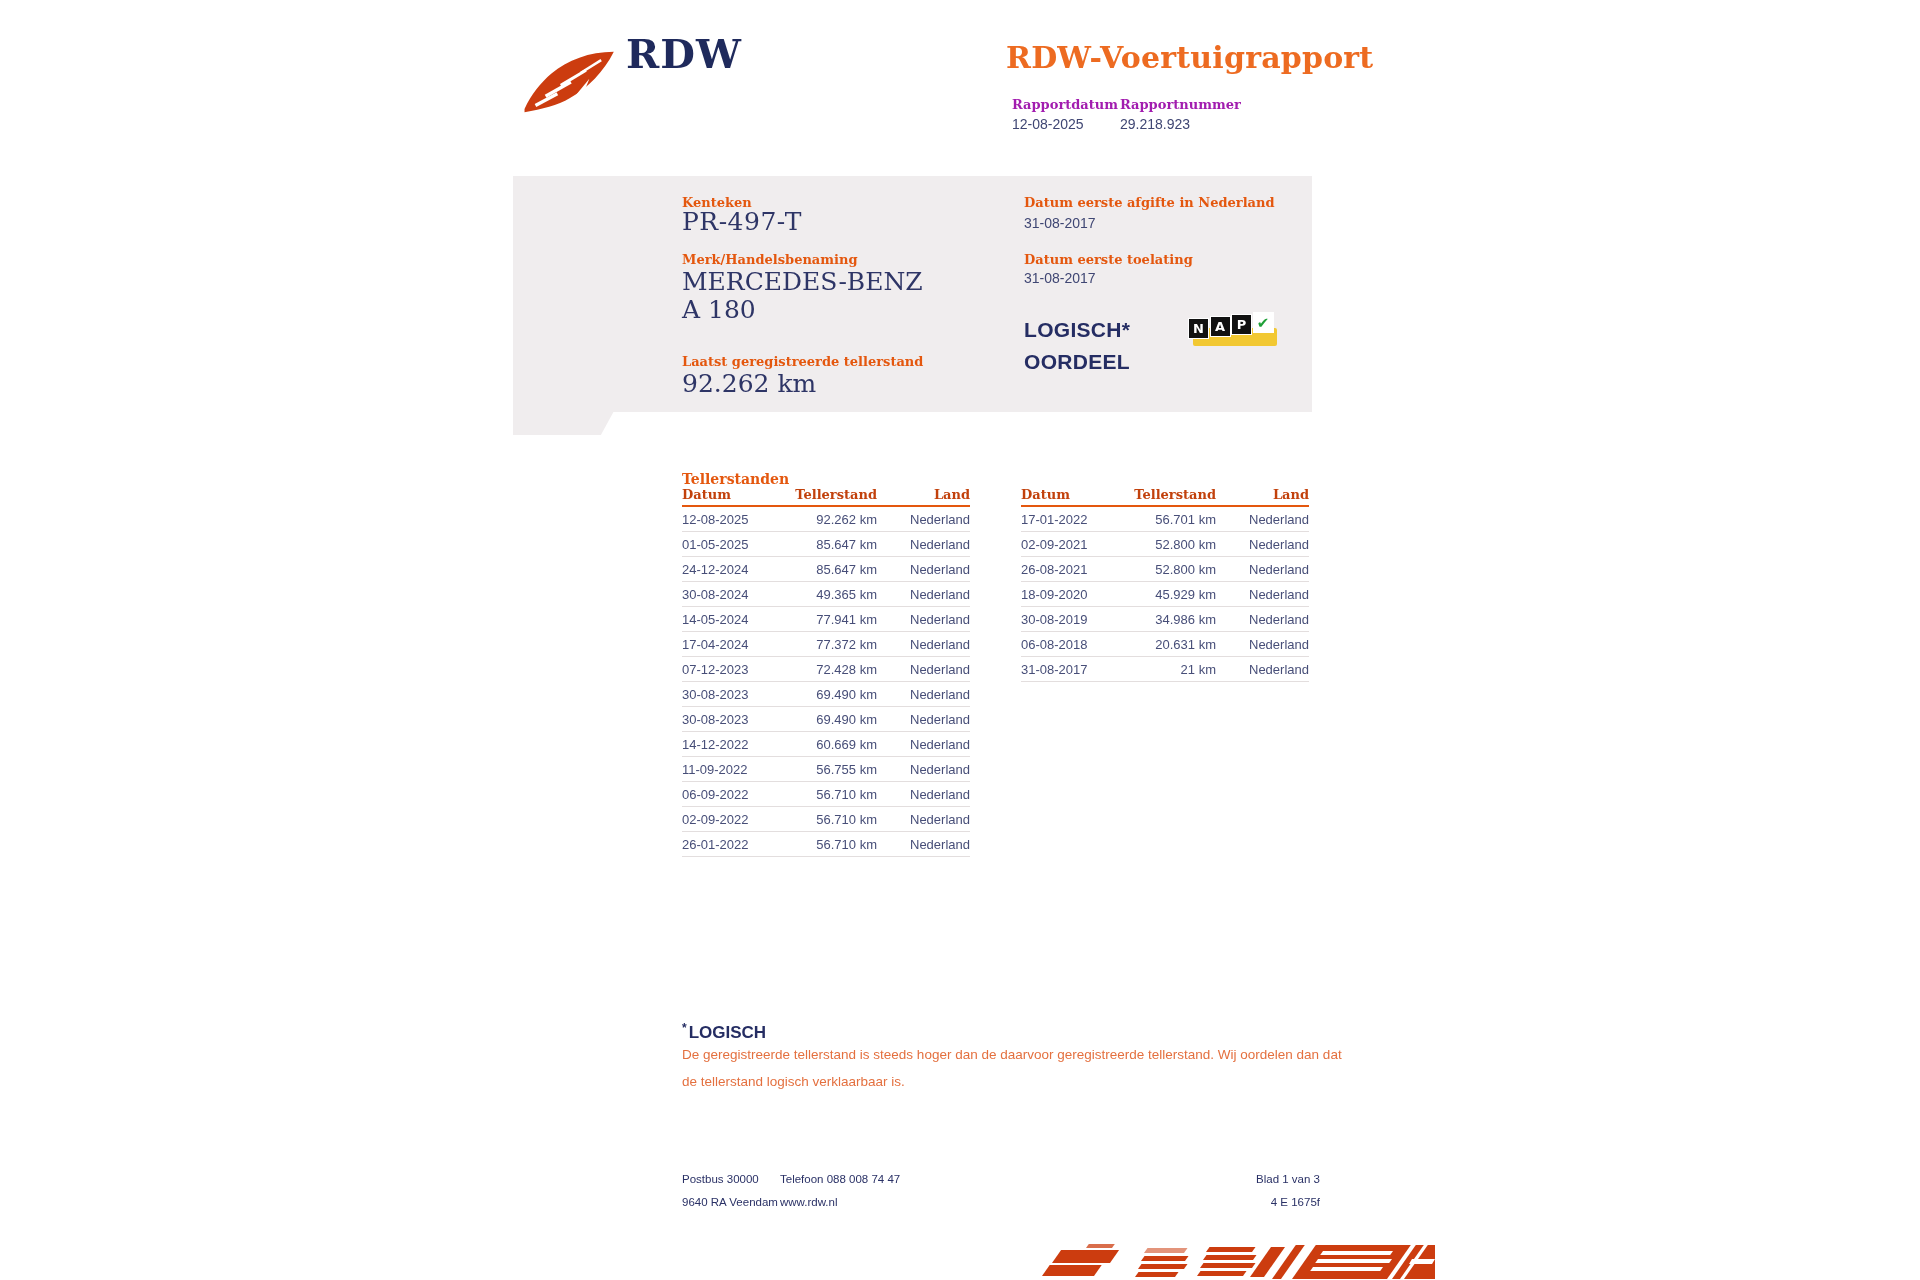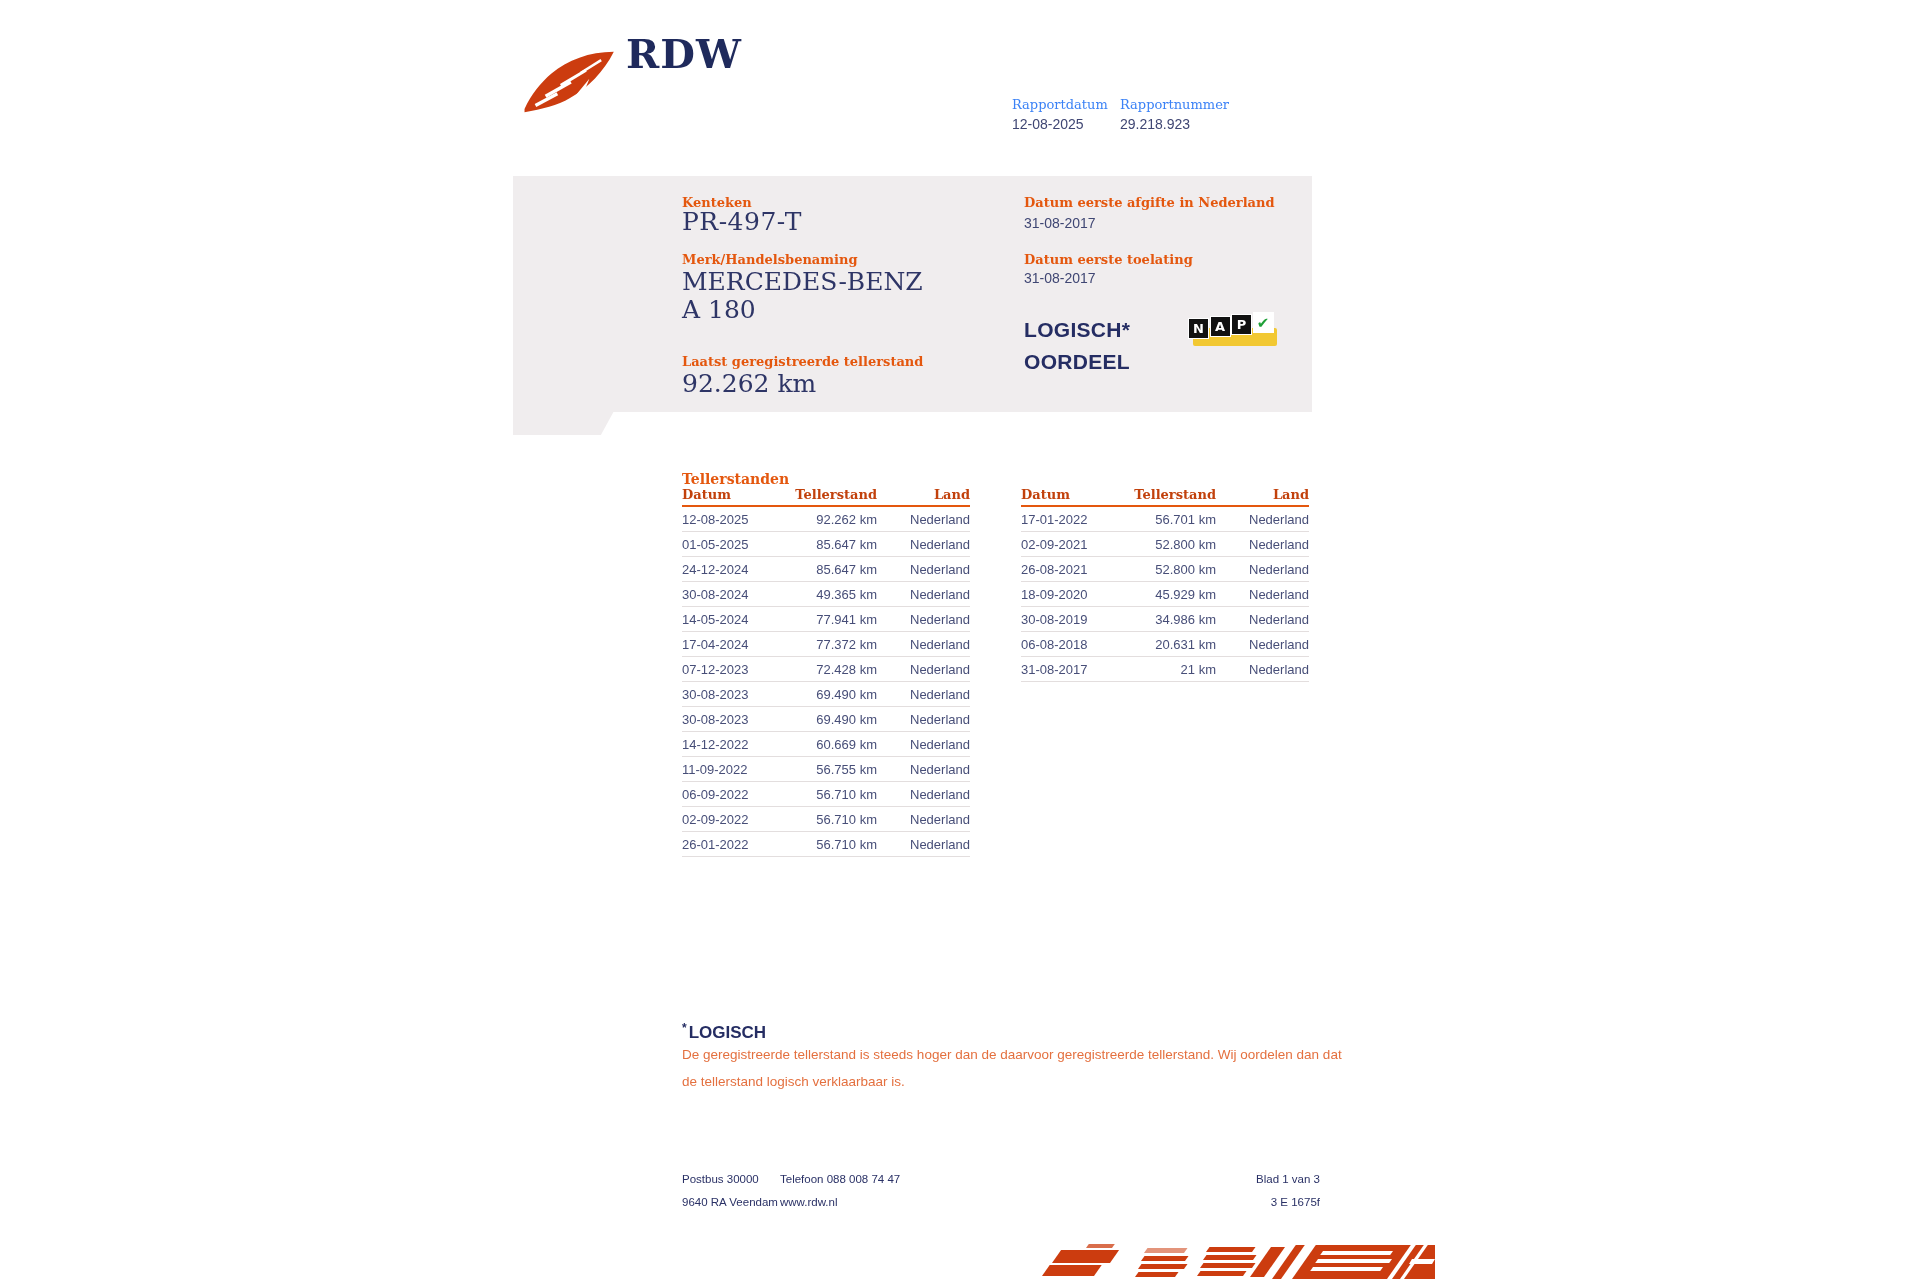--- a/index.html
+++ b/index.html
@@ -25,21 +25,21 @@
   
   .brand{
     left:626px;top:30px;font-family:"DejaVu Serif",serif;font-weight:bold;
     font-size:40px;color:#1f2a5c;letter-spacing:1px;
   }
   .doc-title{
     left:1006px;top:40px;font-family:"DejaVu Serif",serif;font-weight:bold;
     font-size:30px;color:var(--title-orange);letter-spacing:0.2px;
   }
   .meta-label{
-    font-family:"DejaVu Serif",serif;font-weight:normal;font-size:13px;color:#3b82f6;
+    font-family:"DejaVu Serif",serif;font-weight:bold;font-size:13px;color:#a21caf;
   }
   .meta-value{font-size:14px;color:var(--navy-soft);}
 
   
   .panel{
     left:513px;top:176px;width:799px;height:236px;background:var(--panel);
   }
   .panel-tab{
     left:513px;top:411px;width:101px;height:24px;background:var(--panel);
     clip-path:polygon(0 0,100% 0,87% 100%,0 100%);
@@ -109,20 +109,21 @@
     <path d="M107 2 C78 2 52 12 33 28 C20 39 9 53 1 70 L1 74 C22 70 40 66 55 57 C76 45 95 26 107 2 Z" fill="#cc3c0f"></path>
     <path d="M55 62 L78 34 L66 64 Z" fill="#ffffff"></path>
     <path d="M14 66 L40 52" stroke="#ffffff" stroke-width="4"></path>
     <path d="M26 55 L56 38" stroke="#ffffff" stroke-width="4"></path>
     <path d="M44 42 L74 24" stroke="#ffffff" stroke-width="3.5"></path>
     <path d="M68 27 L92 12" stroke="#ffffff" stroke-width="3"></path>
   </svg>
 
   <div class="abs brand">RDW</div>
 
+  <div class="abs doc-title">RDW-Voertuigrapport</div>
 
   <div class="abs meta-label" style="left:1012px;top:97px;">Rapportdatum</div>
   <div class="abs meta-value" style="left:1012px;top:116px;">12-08-2025</div>
   <div class="abs meta-label" style="left:1120px;top:97px;">Rapportnummer</div>
   <div class="abs meta-value" style="left:1120px;top:116px;">29.218.923</div>
 
   <div class="abs panel">
     <div class="abs field-label" style="left:169px;top:19px;">Kenteken</div>
     <div class="abs field-big" style="left:169px;top:32px;letter-spacing:0.5px;">PR-497-T</div>
     <div class="abs field-label" style="left:169px;top:76px;">Merk/Handelsbenaming</div>
@@ -282,21 +283,21 @@
   <div class="abs fn-title" style="left:682px;top:1021px;">
     <span class="fn-ast">*</span><span>LOGISCH</span>
   </div>
   <div class="abs fn-body" style="left:682px;top:1041px;">De geregistreerde tellerstand is steeds hoger dan de daarvoor geregistreerde tellerstand. Wij oordelen dan dat de tellerstand logisch verklaarbaar is.</div>
 
   <div class="abs foot" style="left:682px;top:1173px;text-align:right;">Postbus 30000</div>
   <div class="abs foot" style="left:682px;top:1196px;">9640 RA Veendam</div>
   <div class="abs foot" style="left:780px;top:1173px;">Telefoon 088 008 74 47</div>
   <div class="abs foot" style="left:780px;top:1196px;">www.rdw.nl</div>
   <div class="abs foot foot-right" style="left:1200px;top:1173px;">Blad 1 van 3</div>
-  <div class="abs foot foot-right" style="left:1200px;top:1196px;">3 E 1675f</div>
+  <div class="abs foot foot-right" style="left:1200px;top:1196px;">4 E 1675f</div>
 
   <svg class="abs" style="left:1040px;top:1243px;" width="395" height="37" viewBox="0 0 395 37" fill="#cc3c0f">
 
     <polygon points="48.8,1 74.8,1 72,5 46,5" opacity="0.75"></polygon>
     <polygon points="21.1,7 79.1,7 70,20 12,20"></polygon>
     <polygon points="9.7,22 61.7,22 54,33 2,33"></polygon>
 
     <polygon points="107.5,5 147.5,5 144,10 104,10" opacity="0.55"></polygon>
     <polygon points="104.5,13 148.5,13 145,18 101,18"></polygon>
     <polygon points="101.5,21 147.5,21 144,26 98,26"></polygon>

